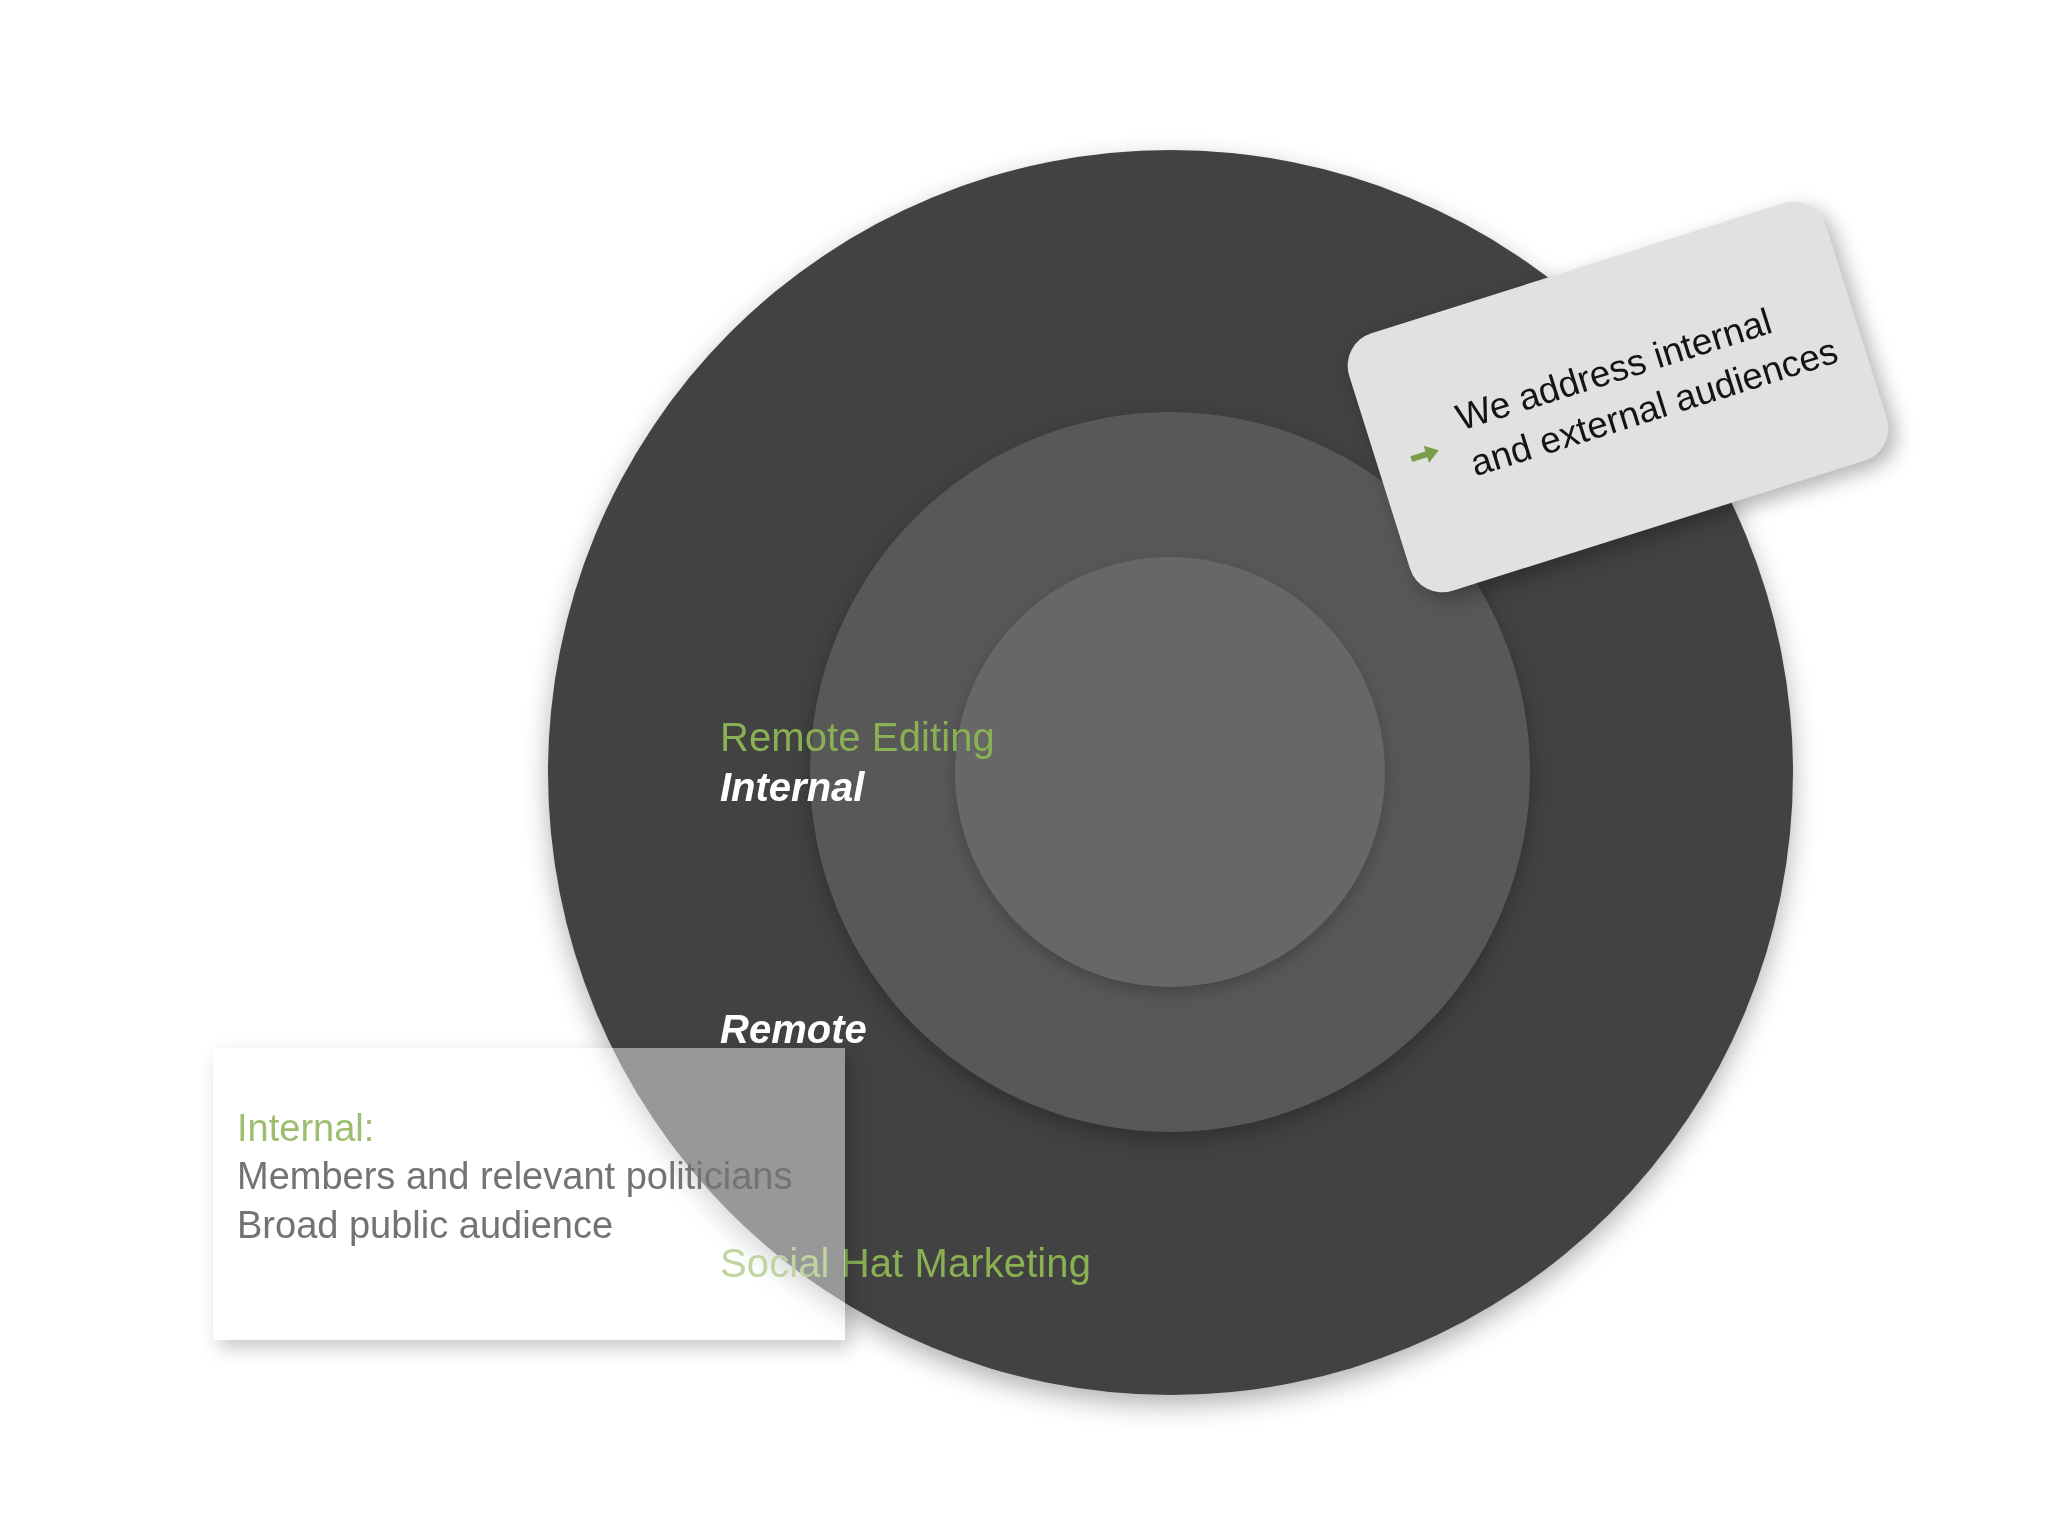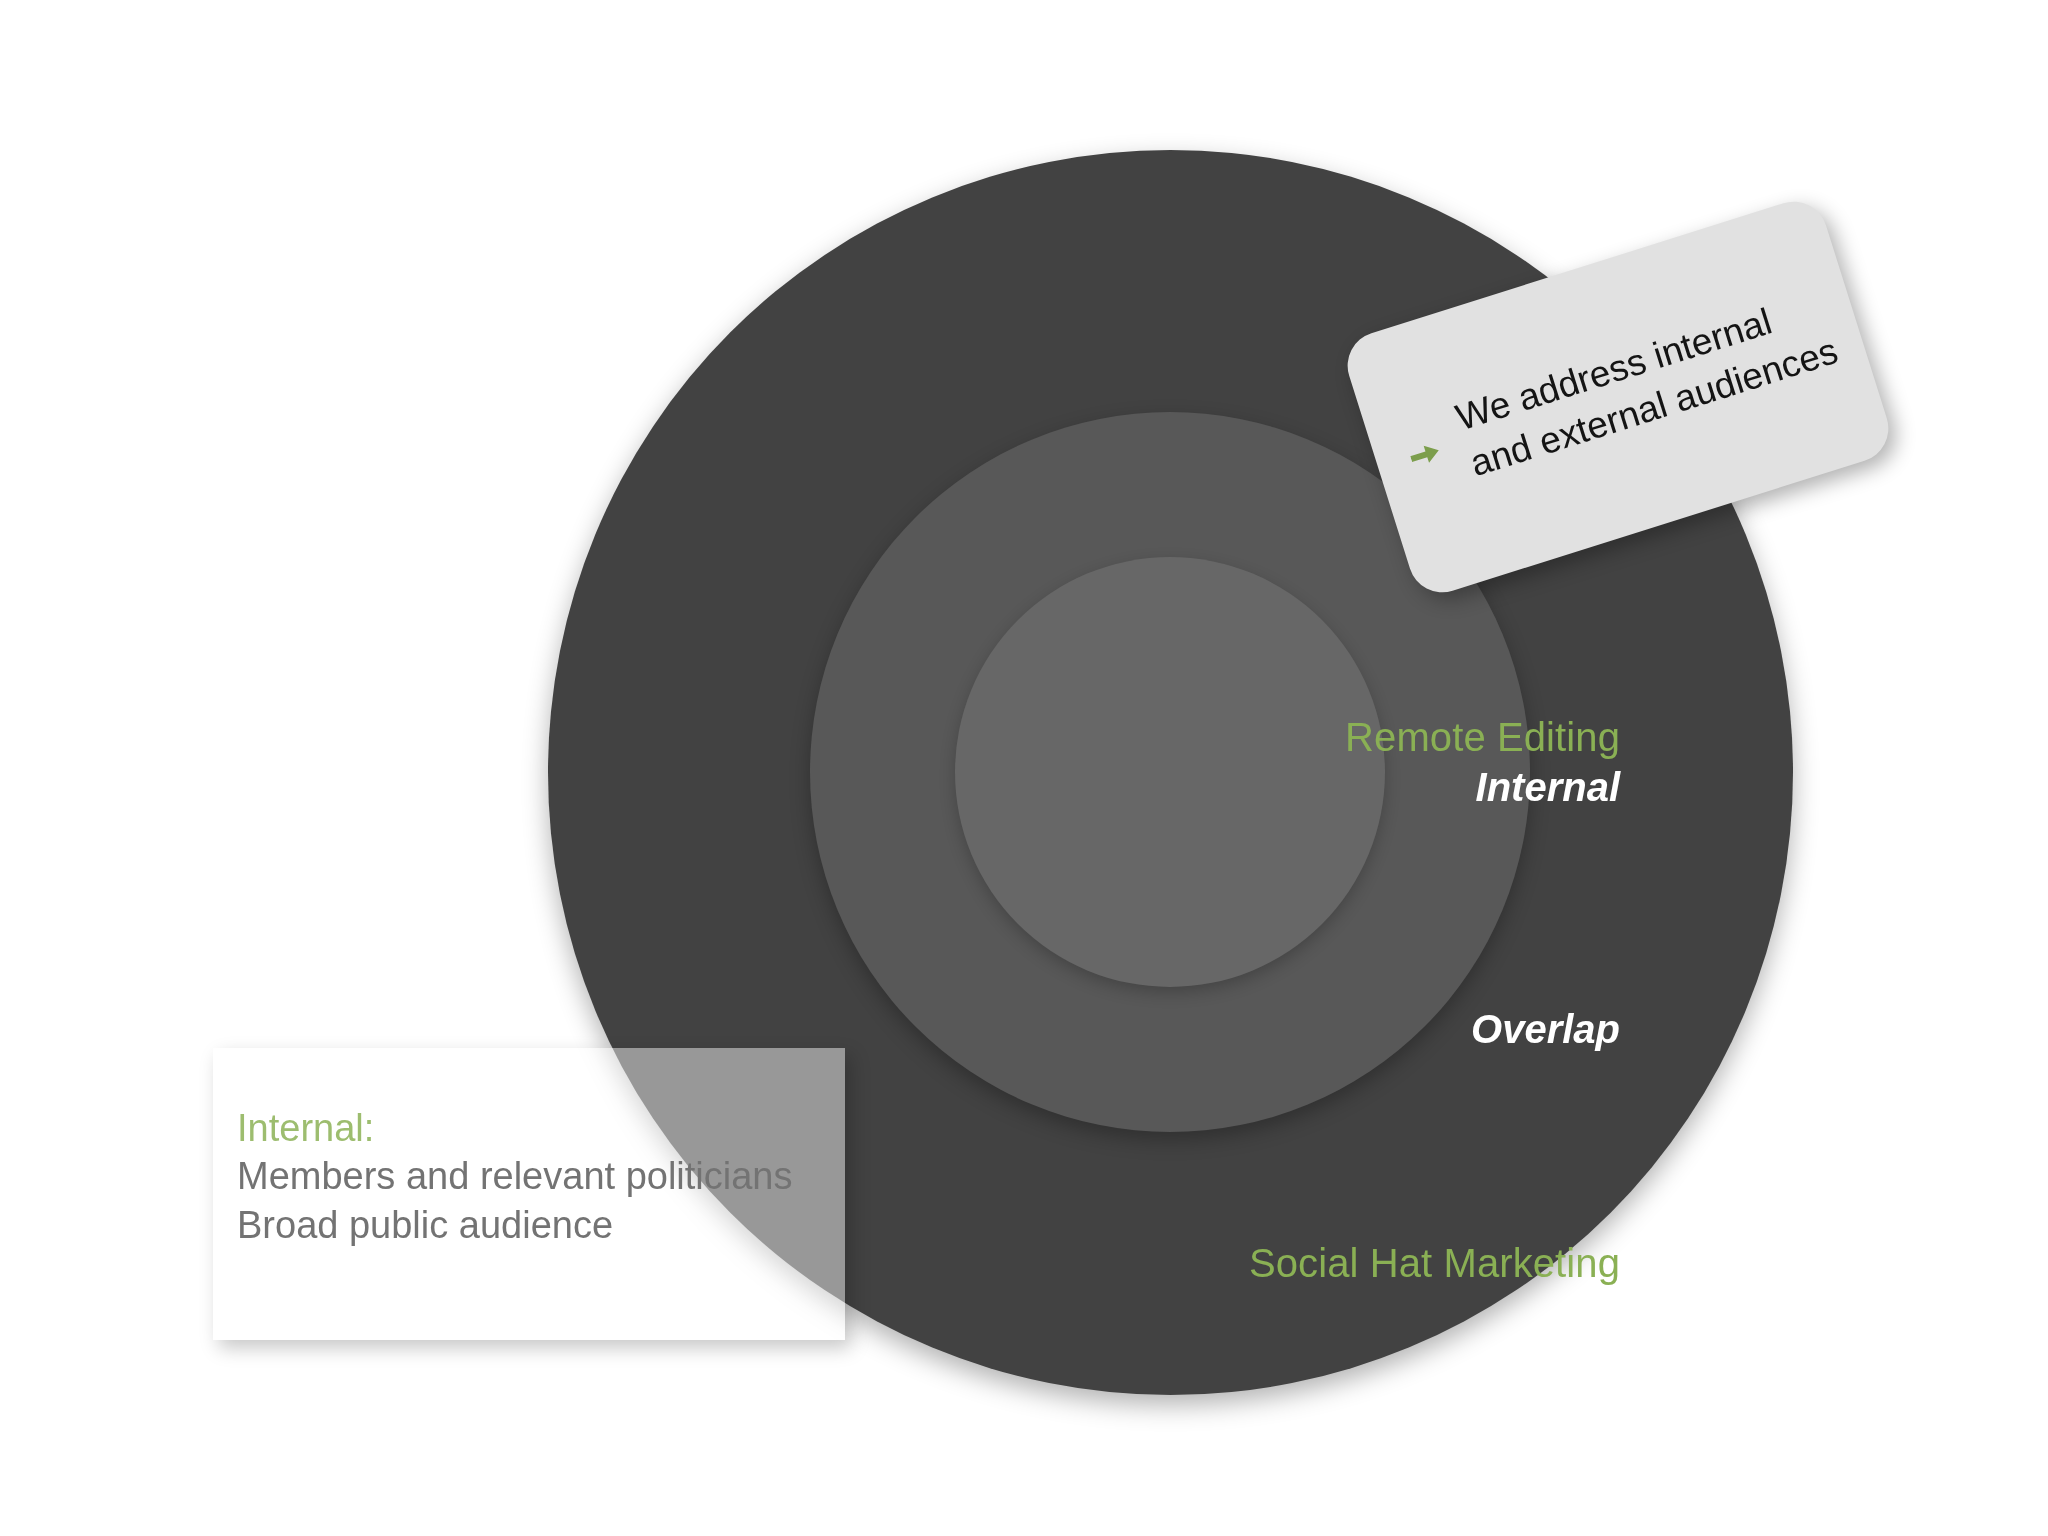--- a/index.html
+++ b/index.html
@@ -52,21 +52,21 @@
     width: 430px;
     height: 430px;
     background: #676767;
     box-shadow: 0 6px 16px rgba(0,0,0,0.22);
   }
 
   
   .circle-label {
     position: absolute;
     width: 900px;
-    text-align: right;
+    text-align: left;
     left: 720px;
     line-height: 1.16;
     pointer-events: none;
   }
   .circle-label .title {
     display: block;
     color: #8ab054;
     font-size: 40px;
     font-weight: 400;
     letter-spacing: 0.1px;
@@ -161,21 +161,21 @@
   <div class="ring" id="ring-middle"></div>
 
   <div class="ring" id="ring-inner"></div>
 
   <div class="circle-label" id="label-inner">
     <span class="title">Remote Editing</span>
     <span class="subtitle">Internal</span>
   </div>
 
   <div class="circle-label" id="label-middle">
-    <span class="subtitle">Overlap</span>
+    <span class="subtitle">Remote</span>
   </div>
 
   <div class="circle-label" id="label-bottom">
     <span class="title">Social Hat Marketing</span>
   </div>
 
   <div id="info-panel">
     <div class="panel-inner">
       <span class="info-key">Internal:</span>
       <span class="info-val">Members and relevant politicians</span>

